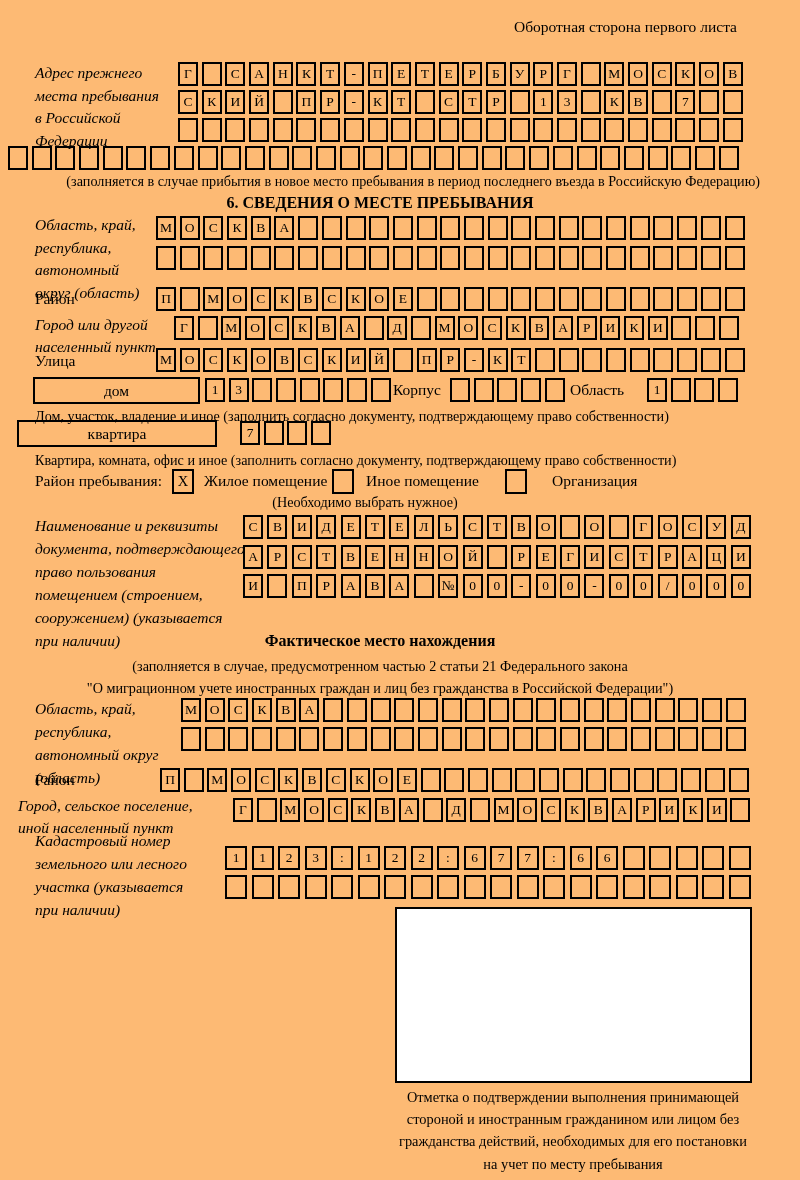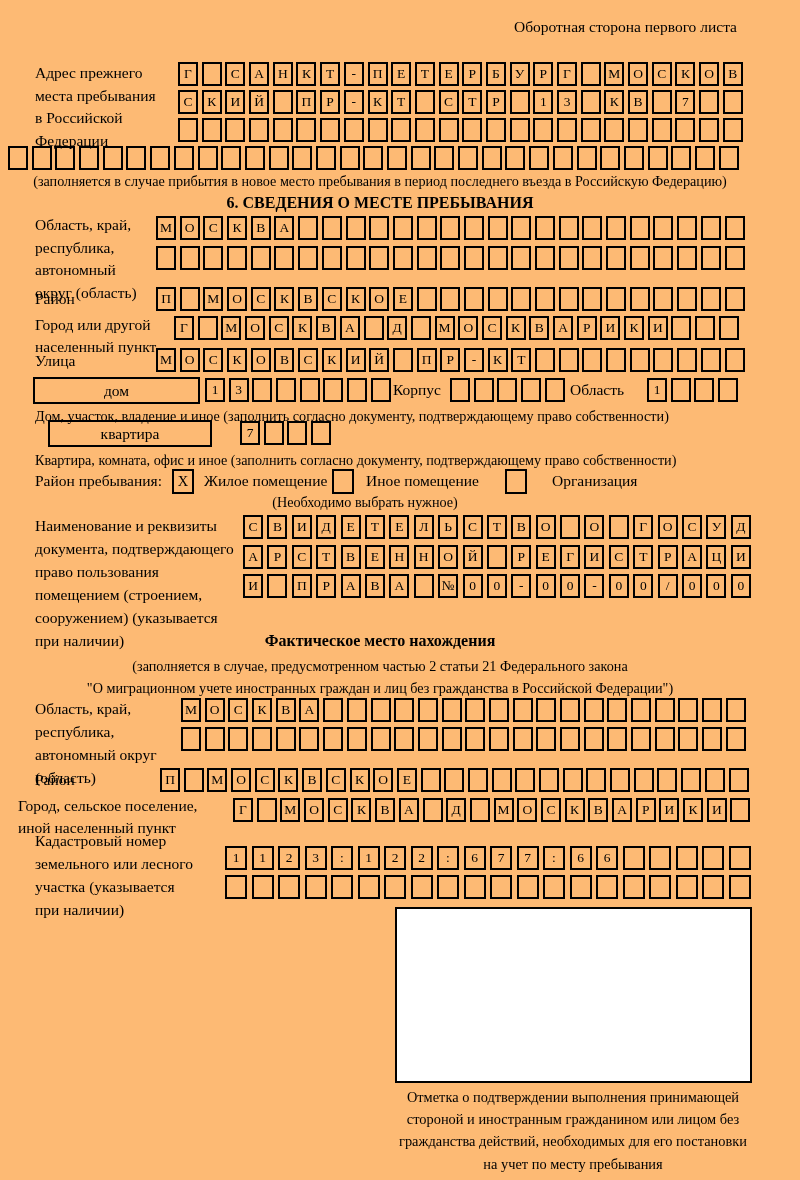--- a/index.html
+++ b/index.html
@@ -1,19 +1,19 @@
 <!DOCTYPE html>
 <html><head>
 <meta charset="utf-8">
 <style>
   html,body{margin:0;padding:0;background:#fff;}
   .page{position:relative;width:800px;height:1180px;background:#fdba74;color:#000;
         font-family:"Liberation Serif","DejaVu Serif",serif;overflow:hidden;}
   .hdr{position:absolute;left:0;top:18px;width:737px;text-align:right;font-size:15.5px;}
-  .label{position:absolute;white-space:pre-line;font-size:15.5px;line-height:22.5px;}
+  .label{position:absolute;white-space:pre-line;font-size:15.5px;line-height:22.5px;font-style:italic;}
   .label.lh22{line-height:21.5px;}
   .plain{position:absolute;font-size:15.5px;white-space:nowrap;}
   .center{position:absolute;left:0;width:760px;text-align:center;}
   .note{font-size:14.2px;}
   .title{font-weight:bold;font-size:16px;}
   .cellrow{position:absolute;display:flex;}
   .cell{box-sizing:border-box;flex:none;width:20px;height:24px;border:2px solid #000;
         margin-right:3.7px;display:flex;align-items:center;justify-content:center;
         font-size:13.5px;line-height:1;}
   .docrow .cell{margin-right:4.4px;}
@@ -141,21 +141,21 @@
       <span class="cell"></span>
       <span class="cell"></span>
       <span class="cell"></span>
       <span class="cell"></span>
       <span class="cell"></span>
       <span class="cell"></span>
       <span class="cell"></span>
       <span class="cell"></span>
       <span class="cell"></span>
     </div>
-  <div class="center note" style="top:173px;">(заполняется в случае прибытия в новое место пребывания в период последнего въезда в Российскую Федерацию)</div>
+  <div class="center note" style="top:173px;text-align:right;">(заполняется в случае прибытия в новое место пребывания в период последнего въезда в Российскую Федерацию)</div>
 
   <div class="center title" style="top:194px;">6. СВЕДЕНИЯ О МЕСТЕ ПРЕБЫВАНИЯ</div>
 
   <div class="label" style="left:35px;top:214px;">Область, край,
 республика,
 автономный
 округ (область)</div>
   <div class="cellrow" style="left:156px;top:216px;">
       <span class="cell">М</span>
       <span class="cell">О</span>
@@ -319,21 +319,21 @@
     </div>
   <div class="plain" style="left:570px;top:381px;">Область</div>
   <div class="cellrow" style="left:647px;top:378px;">
       <span class="cell">1</span>
       <span class="cell"></span>
       <span class="cell"></span>
       <span class="cell"></span>
     </div>
   <div class="plain note" style="left:35px;top:408px;">Дом, участок, владение и иное (заполнить согласно документу, подтверждающему право собственности)</div>
 
-  <div class="widebox" style="left:48px;top:420px;width:164px;height:27px;">квартира</div>
+  <div class="widebox" style="left:17px;top:420px;width:200px;height:27px;">квартира</div>
   <div class="cellrow" style="left:240px;top:421px;">
       <span class="cell">7</span>
       <span class="cell"></span>
       <span class="cell"></span>
       <span class="cell"></span>
     </div>
   <div class="plain note" style="left:35px;top:452px;">Квартира, комната, офис и иное (заполнить согласно документу, подтверждающему право собственности)</div>
 
   <div class="plain" style="left:35px;top:472px;">Район пребывания:</div>
   <div class="checkbox" style="left:172px;top:469px;">X</div>

